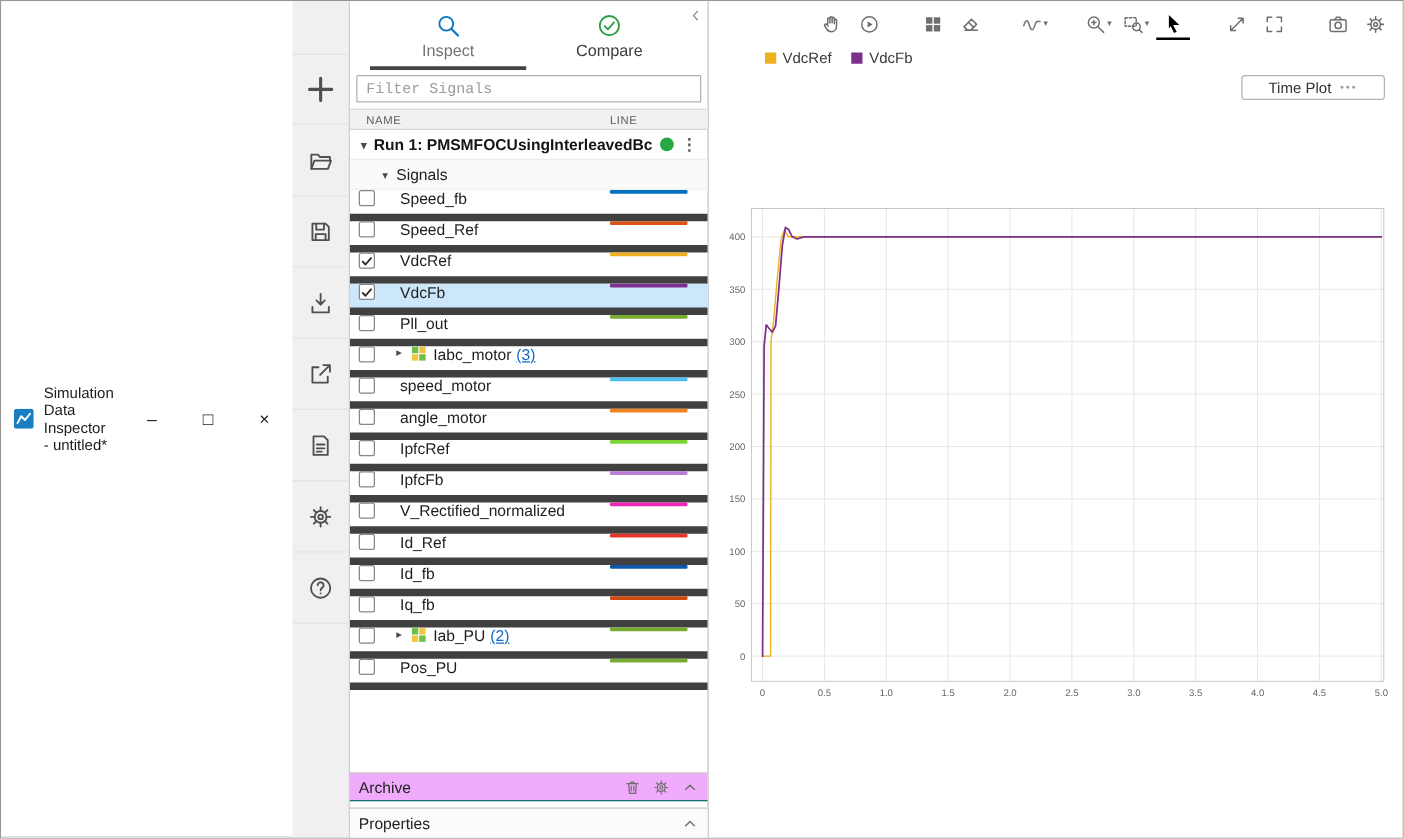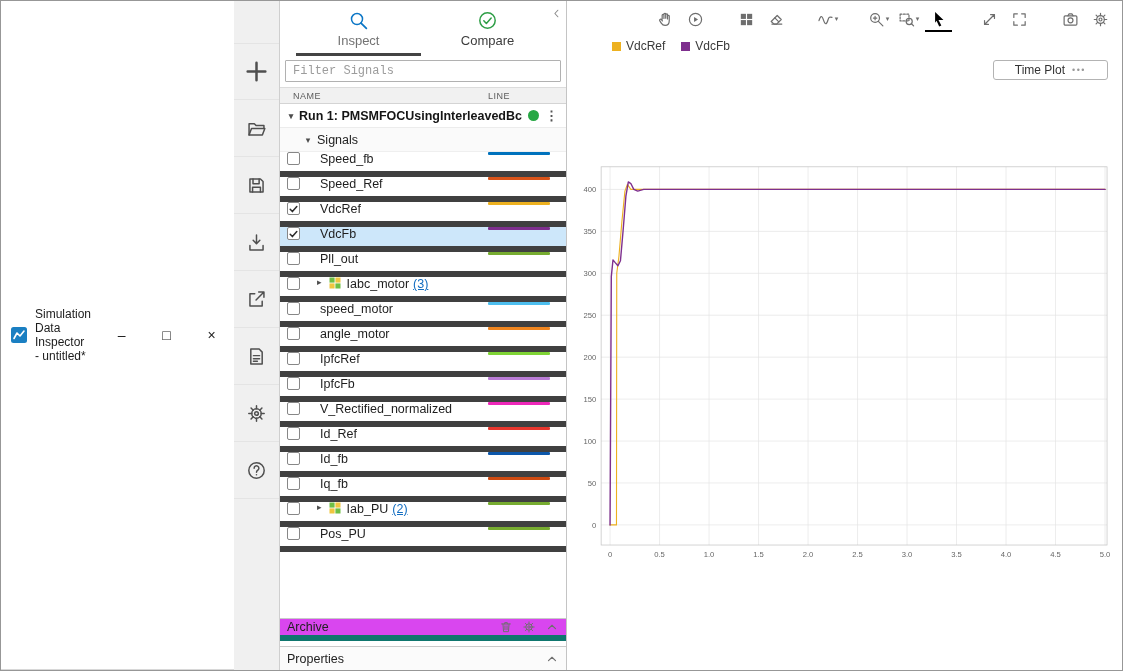--- a/index.html
+++ b/index.html
@@ -47,21 +47,21 @@
 .cb svg{width:12px;height:12px}
 .sig-name{margin-left:20px;white-space:nowrap}
 .sig-row.group .g-expander{margin-left:17px;font-size:9px;color:#4c4c4c}
 .gicon{margin-left:7px;display:flex}
 .gicon svg{width:12px;height:12px}
 .sig-row.group .sig-name{margin-left:6px}
 .count-link{margin-left:4px;color:#126DC1;text-decoration:underline}
 .swatch-cell{margin-left:auto;flex:0 0 78px;display:flex;align-items:center}
 .swatch{width:62px;height:2.5px;border-radius:1px;display:inline-block}
 .spacer{flex:1}
-.archive-bar,.props-bar{flex:0 0 23px;background:#d946ef;border-top:1px solid #c9c9c9;border-bottom:6px solid #0f766e;display:flex;align-items:center;padding:0 7px;font-size:12.5px;color:#222}
+.archive-bar,.props-bar{flex:0 0 23px;background:#f0abfc;border-top:1px solid #c9c9c9;border-bottom:1px solid #0f766e;display:flex;align-items:center;padding:0 7px;font-size:12.5px;color:#222}
 .props-bar{margin-top:5px;border-bottom:none;flex:0 0 24px;background:#fbfbfb}
 .bar-label{flex:1}
 .bar-icon{color:#6f6f6f;display:flex;margin-left:9px}
 .bar-icon svg{width:14px;height:14px}
 .main{flex:1;display:flex;flex-direction:column;min-width:0;background:#fff}
 .plot-toolbar{flex:0 0 34px;display:flex;align-items:center;justify-content:flex-end;padding:2px 8px 0 0}
 .ptb-btn{width:27px;height:26px;display:flex;align-items:center;justify-content:center;color:#6e6e6e;position:relative;margin-left:3px}
 .ptb-btn svg{width:17px;height:17px}
 .ptb-btn .caret{font-size:7px;color:#6e6e6e;margin-left:1px}
 .ptb-btn.gap{margin-left:24px}

